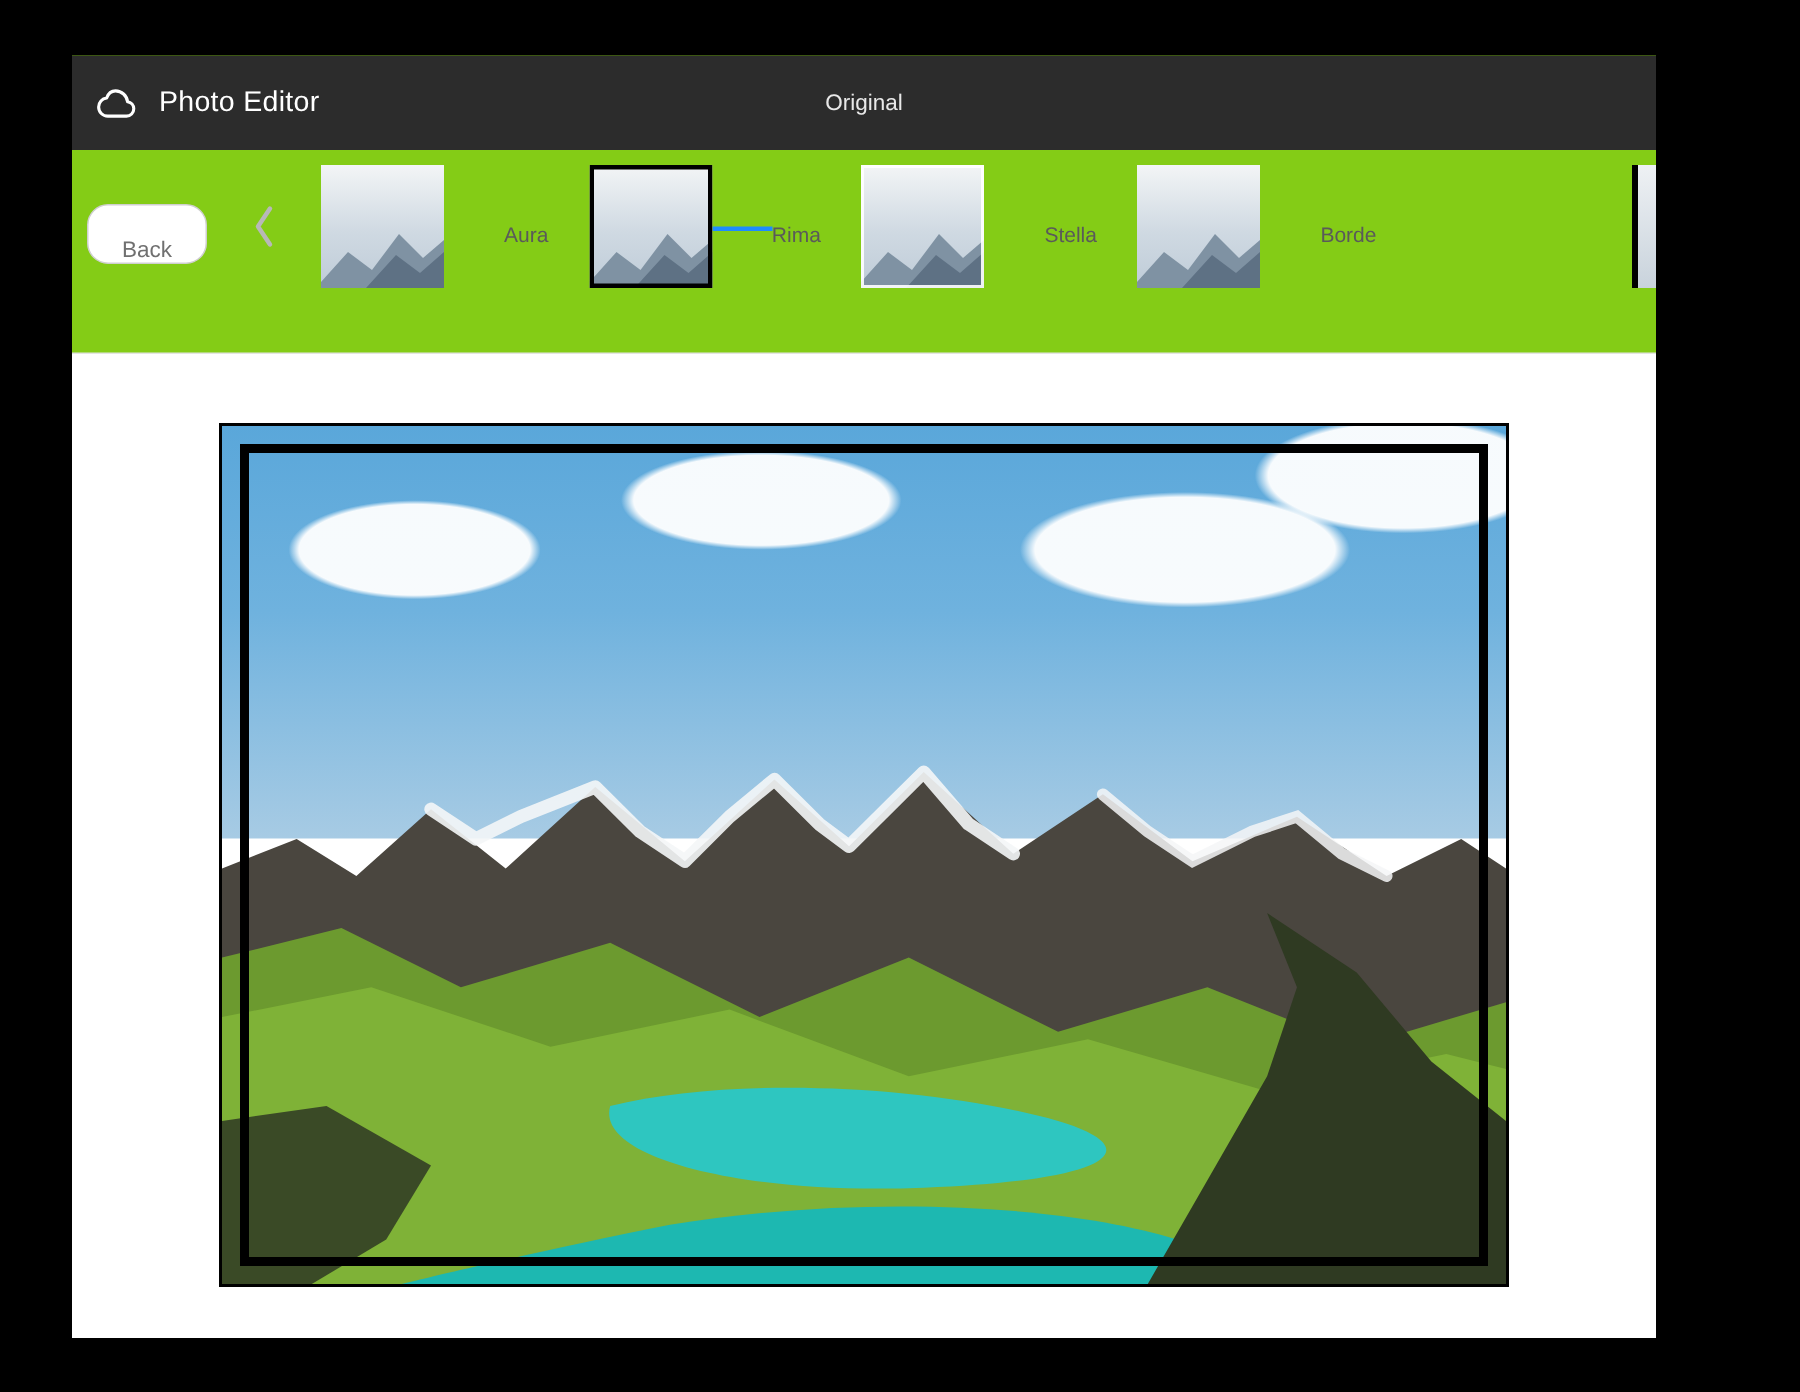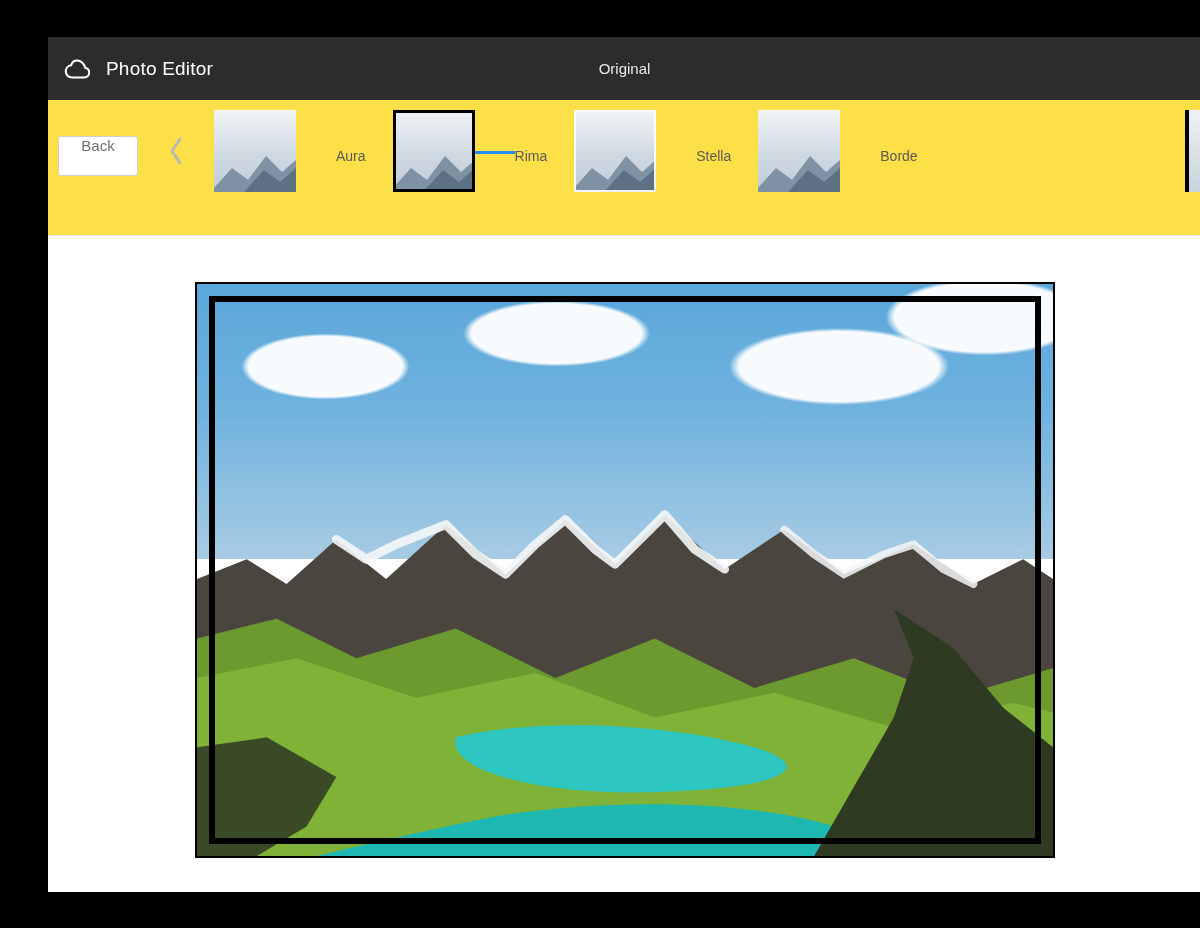--- a/index.html
+++ b/index.html
@@ -10,23 +10,23 @@
     background: #000;
     font-family: -apple-system, BlinkMacSystemFont, "Segoe UI", Helvetica, Arial, sans-serif;
     overflow: hidden;
   }
 
   
   .window {
     position: absolute;
     left: 48px;
     top: 37px;
-    width: 1153px;
+    width: 1056px;
     height: 855px;
-    background: #fde047;
+    background: #84cc16;
     overflow: hidden;
   }
 
   
   .header {
     height: 63px;
     background: #2c2c2c;
     display: flex;
     align-items: center;
     color: #e8e8e8;
@@ -64,26 +64,26 @@
     position: relative;
     overflow: hidden;
     white-space: nowrap;
   }
   .back-btn {
     width: 80px;
     height: 40px;
     margin-top: 26px;
     margin-right: 18px;
     border: 1px solid #cfcfcf;
-    border-radius: 3px;
+    border-radius: 14px;
     background: #fff;
     color: #707070;
     font-size: 15px;
     display: flex;
-    align-items: flex-start;
+    align-items: flex-end;
     justify-content: center;
     cursor: pointer;
   }
   .chevron-back {
     width: 40px;
     margin-top: 26px;
     display: flex;
     align-items: center;
     justify-content: center;
     cursor: pointer;

